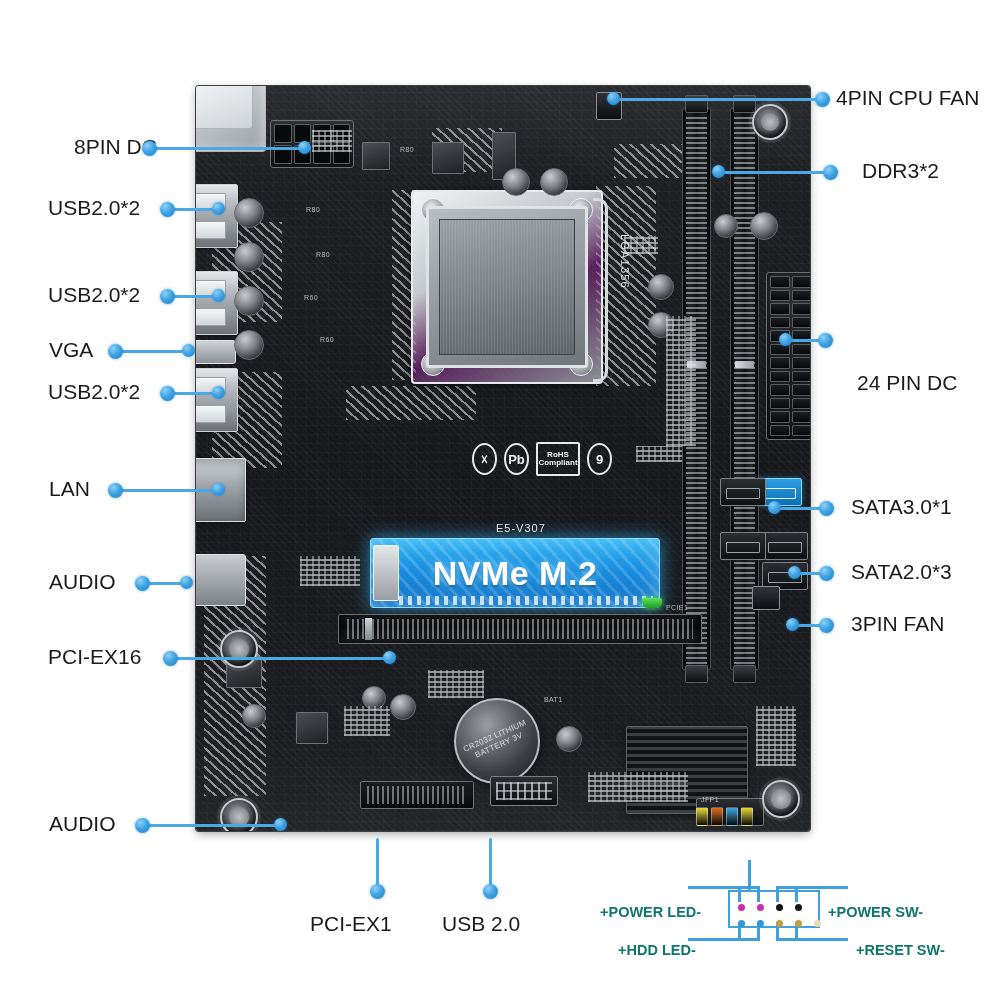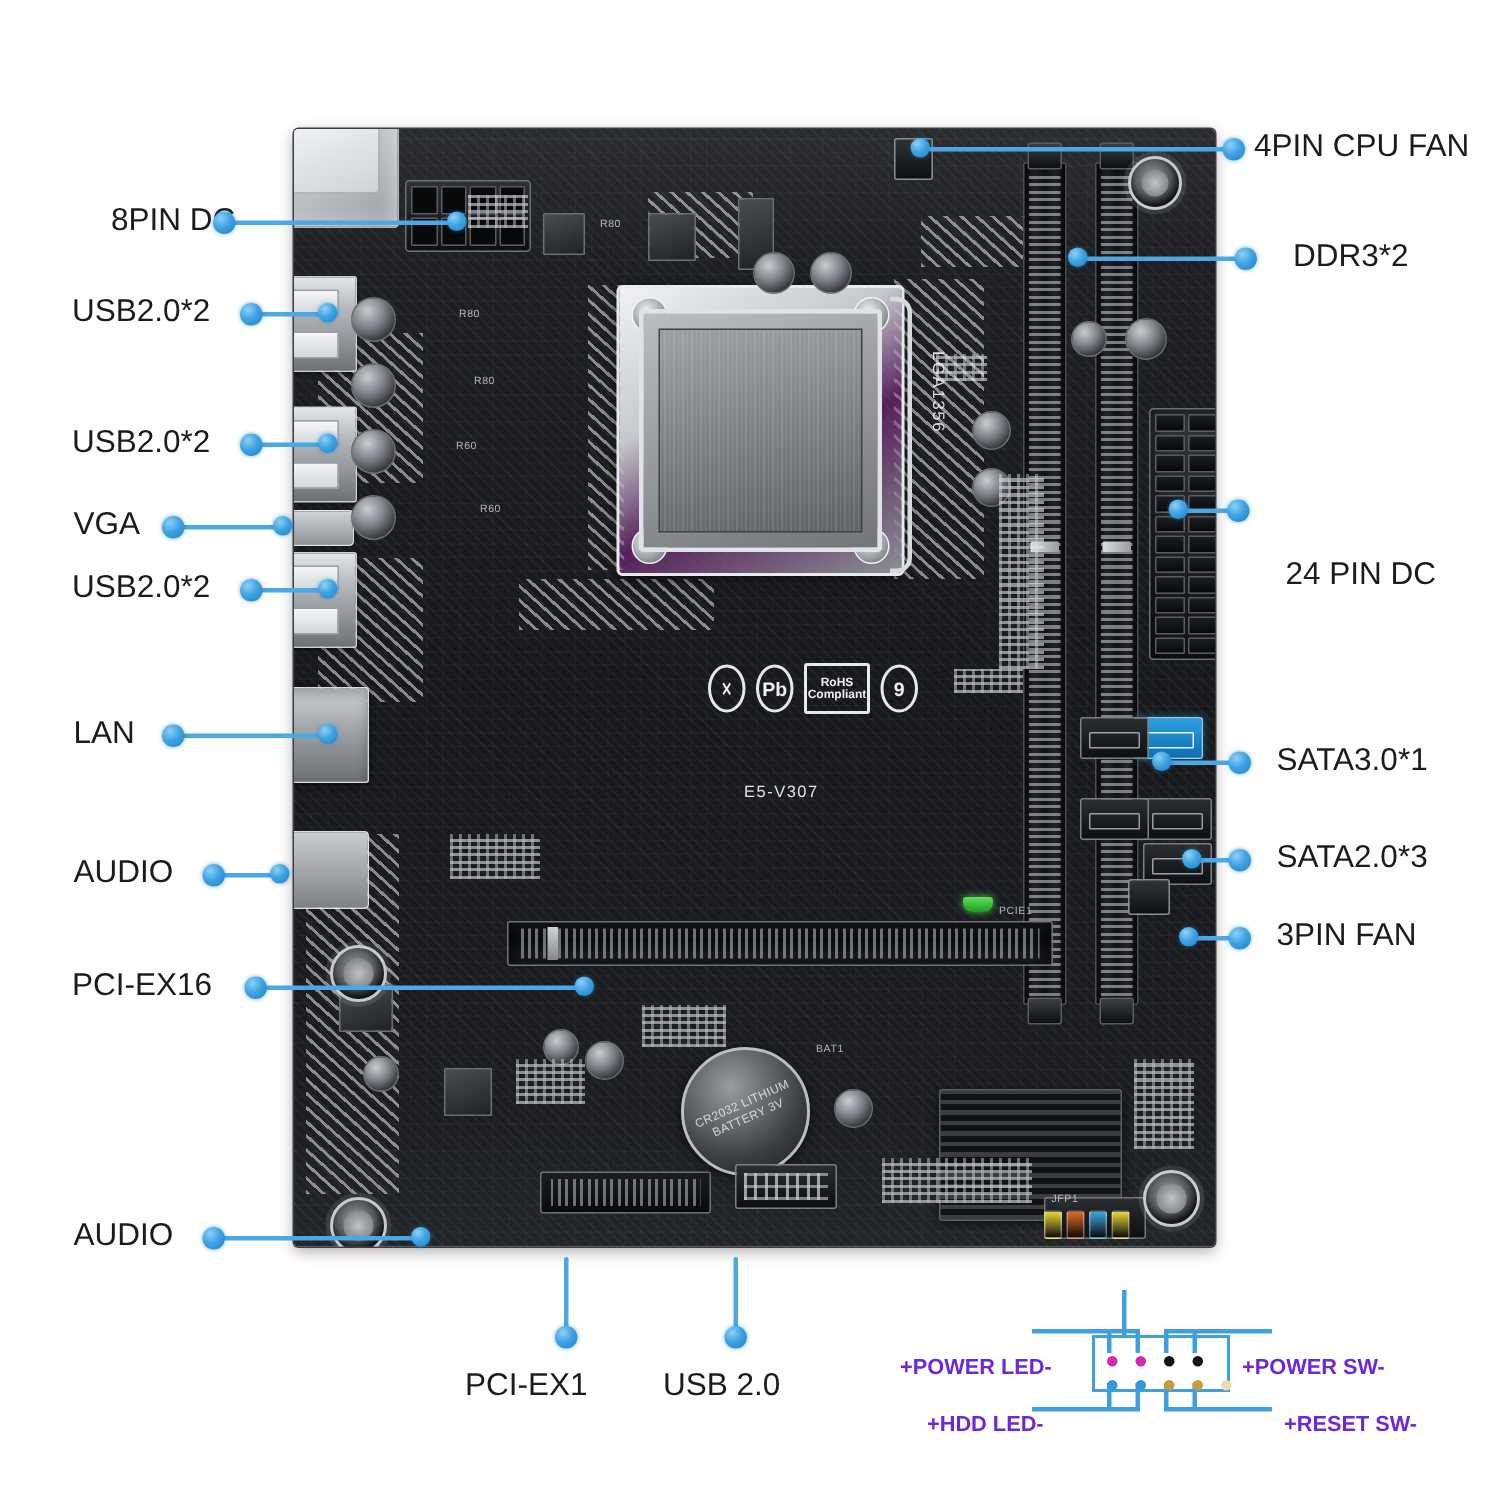--- a/index.html
+++ b/index.html
@@ -346,21 +346,21 @@
     background:#4aa8e5;border-radius:2px;
   }
 
   
   .fp-diagram{position:absolute;left:600px;top:860px;width:400px;height:110px;}
   .fp-box{
     position:absolute;left:128px;top:30px;width:88px;height:34px;
     border:2.5px solid #3fa0dd;background:#fff;
   }
   .fp-label{
-    position:absolute;color:#6d28d9;font-size:14.5px;font-weight:bold;white-space:nowrap;
+    position:absolute;color:#0f766e;font-size:14.5px;font-weight:bold;white-space:nowrap;
     font-family:"Liberation Sans",sans-serif;
   }
   .fp-pin{position:absolute;width:7px;height:7px;border-radius:50%;}
   .fp-wire{position:absolute;background:#3fa0dd;}
 
   .board-label{
     position:absolute;color:#d7dbde;font-size:7px;letter-spacing:.4px;opacity:.8;
   }
 </style>
 </head>
@@ -463,20 +463,25 @@
     <div class="sata" style="left:566px;top:446px;"></div>
     <div class="sata" style="left:566px;top:398px;opacity:0;"></div>
     <div class="sata" style="left:566px;top:476px;"></div>
     <div class="sata" style="left:524px;top:392px;"></div>
     <div class="sata" style="left:524px;top:446px;"></div>
 
     <div class="fan3"></div>
 
     <div class="fan4" style="left:400px;top:6px;"></div>
 
+    <div class="m2slot">
+      <div class="keyblock"></div>
+      <div class="label">NVMe M.2</div>
+      <div class="teeth"></div>
+    </div>
     <div class="m2green"></div>
     <div class="e5text">E5-V307</div>
 
     <div class="pcie16">
       <div class="teeth"></div>
         <div class="notch"></div>
     </div>
     <div class="pcie1">
       <div class="teeth"></div>
     </div>

